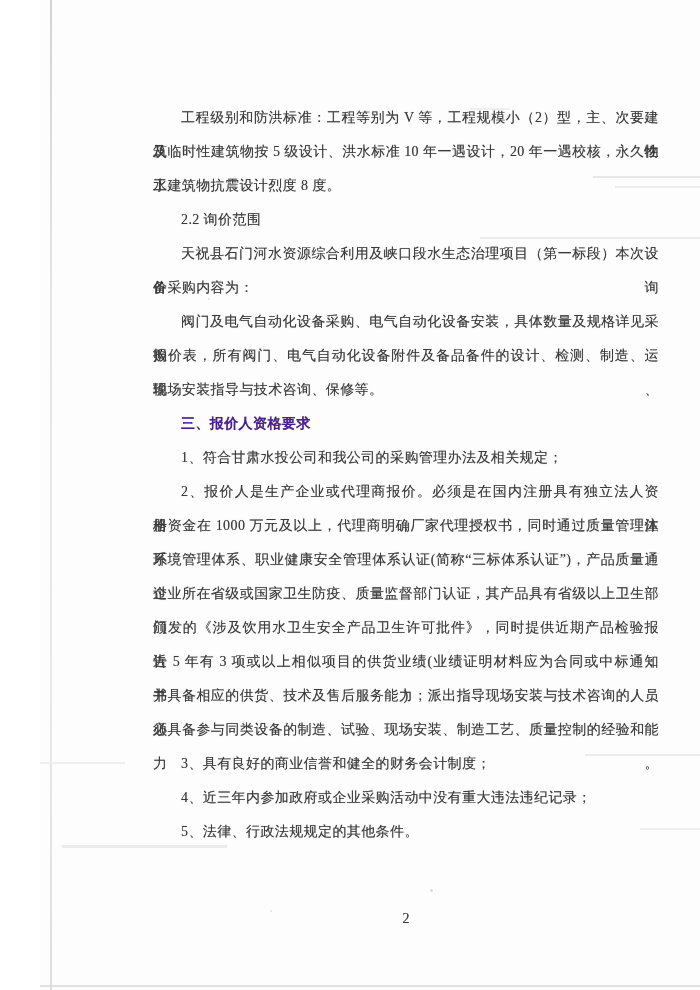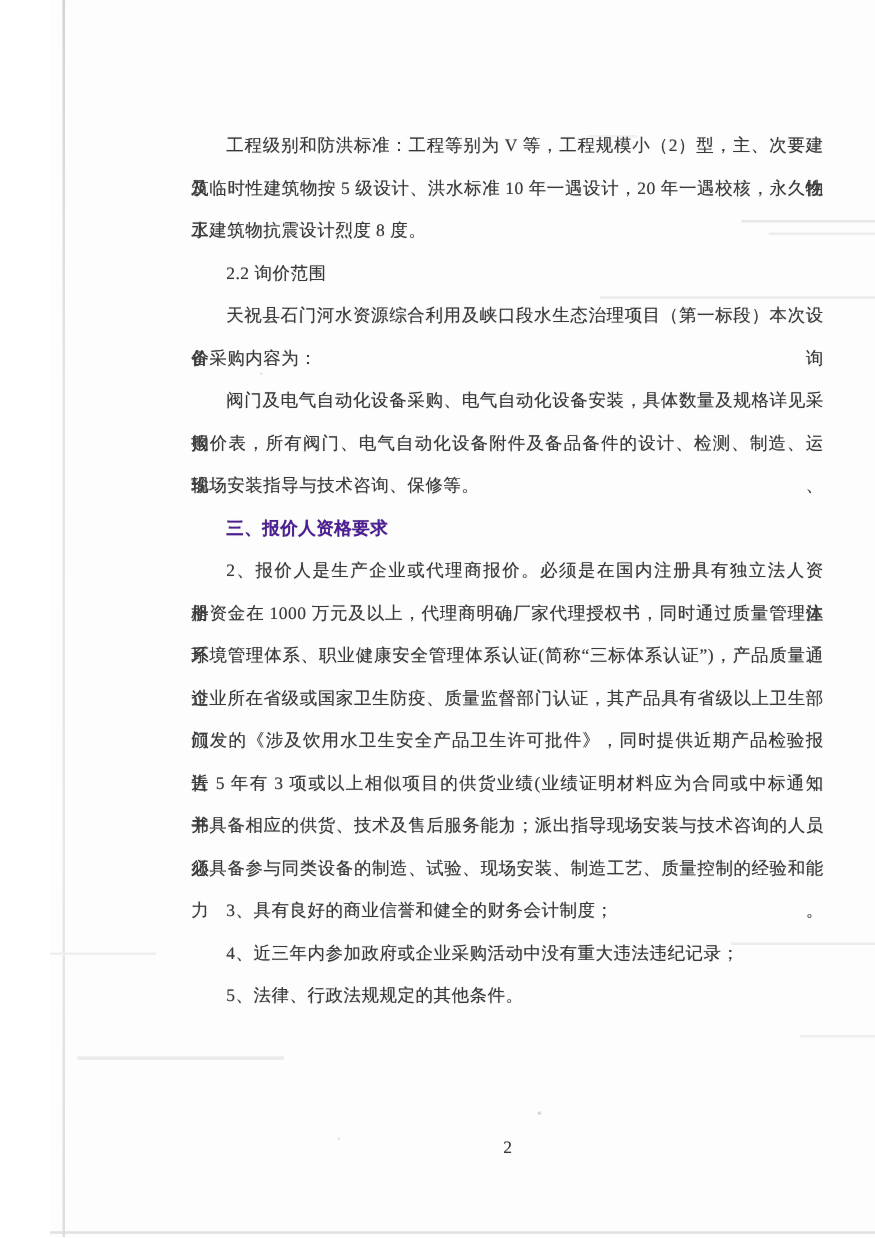--- a/index.html
+++ b/index.html
@@ -96,20 +96,21 @@
       <div class="line indent full">工程级别和防洪标准：工程等别为 V 等，工程规模小（2）型，主、次要建筑物</div>
       <div class="line full">及临时性建筑物按 5 级设计、洪水标准 10 年一遇设计，20 年一遇校核，永久性水</div>
       <div class="line">工建筑物抗震设计烈度 8 度。</div>
       <div class="line indent">2.2 询价范围</div>
       <div class="line indent full">天祝县石门河水资源综合利用及峡口段水生态治理项目（第一标段）本次设备询</div>
       <div class="line">价采购内容为：</div>
       <div class="line indent full">阀门及电气自动化设备采购、电气自动化设备安装，具体数量及规格详见采购</div>
       <div class="line full">报价表，所有阀门、电气自动化设备附件及备品备件的设计、检测、制造、运输、</div>
       <div class="line">现场安装指导与技术咨询、保修等。</div>
       <div class="line indent bold">三、报价人资格要求</div>
+      <div class="line indent">1、符合甘肃水投公司和我公司的采购管理办法及相关规定；</div>
       <div class="line indent full">2、报价人是生产企业或代理商报价。必须是在国内注册具有独立法人资格，注</div>
       <div class="line full">册资金在 1000 万元及以上，代理商明确厂家代理授权书，同时通过质量管理体系、</div>
       <div class="line full">环境管理体系、职业健康安全管理体系认证(简称“三标体系认证”)，产品质量通过</div>
       <div class="line full">企业所在省级或国家卫生防疫、质量监督部门认证，其产品具有省级以上卫生部门</div>
       <div class="line full">颁发的《涉及饮用水卫生安全产品卫生许可批件》，同时提供近期产品检验报告；</div>
       <div class="line full">近 5 年有 3 项或以上相似项目的供货业绩(业绩证明材料应为合同或中标通知书)，</div>
       <div class="line full">并具备相应的供货、技术及售后服务能力；派出指导现场安装与技术咨询的人员必</div>
       <div class="line full">须具备参与同类设备的制造、试验、现场安装、制造工艺、质量控制的经验和能力。</div>
       <div class="line indent">3、具有良好的商业信誉和健全的财务会计制度；</div>
       <div class="line indent">4、近三年内参加政府或企业采购活动中没有重大违法违纪记录；</div>

